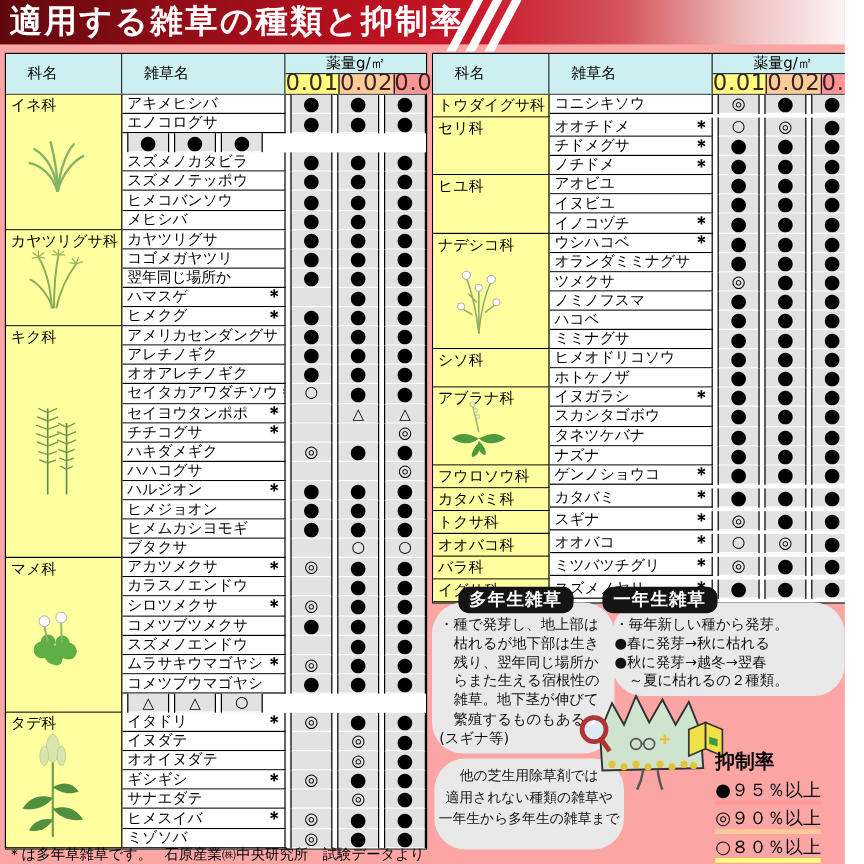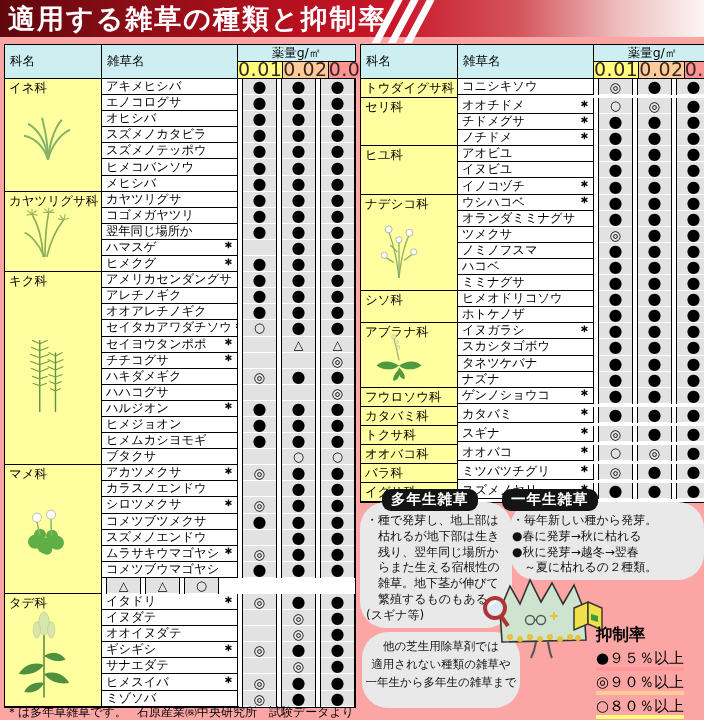--- a/index.html
+++ b/index.html
@@ -10,21 +10,21 @@
     background:linear-gradient(90deg,#5f070d 0%,#8c0d16 18%,#b5101e 40%,#c8182a 55%,#d4545c 72%,#eebdbd 86%,#ffffff 100%);}
   .title-text{position:absolute;left:8px;top:0px;color:#fff;
     font-family:"DejaVu Serif","Liberation Serif",serif;font-weight:bold;font-size:27px;
     letter-spacing:2px;line-height:37px;white-space:nowrap;}
   .stripe{position:absolute;top:-3px;height:46px;width:8px;background:#fff;transform:skewX(-28deg);}
   
   .weed-table{position:absolute;top:44px;width:352px;border:1px solid #000;background:#fff;box-sizing:border-box;}
   .weed-table.t0{left:4px;} .weed-table.t1{left:360px;}
   .thead{display:flex;border-bottom:1px solid #000;}
   .th{box-sizing:border-box;background:#cdeff2;border-right:1px solid #000;height:33px;
-      font-size:12.5px;display:flex;align-items:center;padding-left:5px;}
+      font-size:12.5px;display:flex;align-items:center;padding-left:18px;}
   .th.fam{width:97px;} .th.nm{width:136px;}
   .dose-head{width:117px;box-sizing:border-box;}
   .dose-title{height:16px;background:#cdeff2;border-bottom:1px solid #000;text-align:center;
       font-size:12.5px;line-height:16px;}
   .dose-sub{display:flex;height:16px;}
   .dose-sub .dh{flex:1;text-align:center;font-size:19px;line-height:15px;border-left:1px solid #000;
       letter-spacing:0.5px;color:#3a2525;}
   .dose-sub .dh:first-child{border-left:none;}
   .section{display:flex;}
   .family-cell{width:97px;box-sizing:border-box;background:#ffffa0;border-right:1px solid #000;
@@ -127,23 +127,20 @@
             <div class="gut"></div>
             <div class="dose-cell">
               <span class="s-f">●</span>
             </div>
             <div class="gut"></div>
             <div class="dose-cell">
               <span class="s-f">●</span>
             </div>
           </div>
           <div class="row">
-            <div class="name-cell">
-              <span>オヒシバ</span>
-            </div>
             <div class="gut"></div>
             <div class="dose-cell">
               <span class="s-f">●</span>
             </div>
             <div class="gut"></div>
             <div class="dose-cell">
               <span class="s-f">●</span>
             </div>
             <div class="gut"></div>
             <div class="dose-cell">

